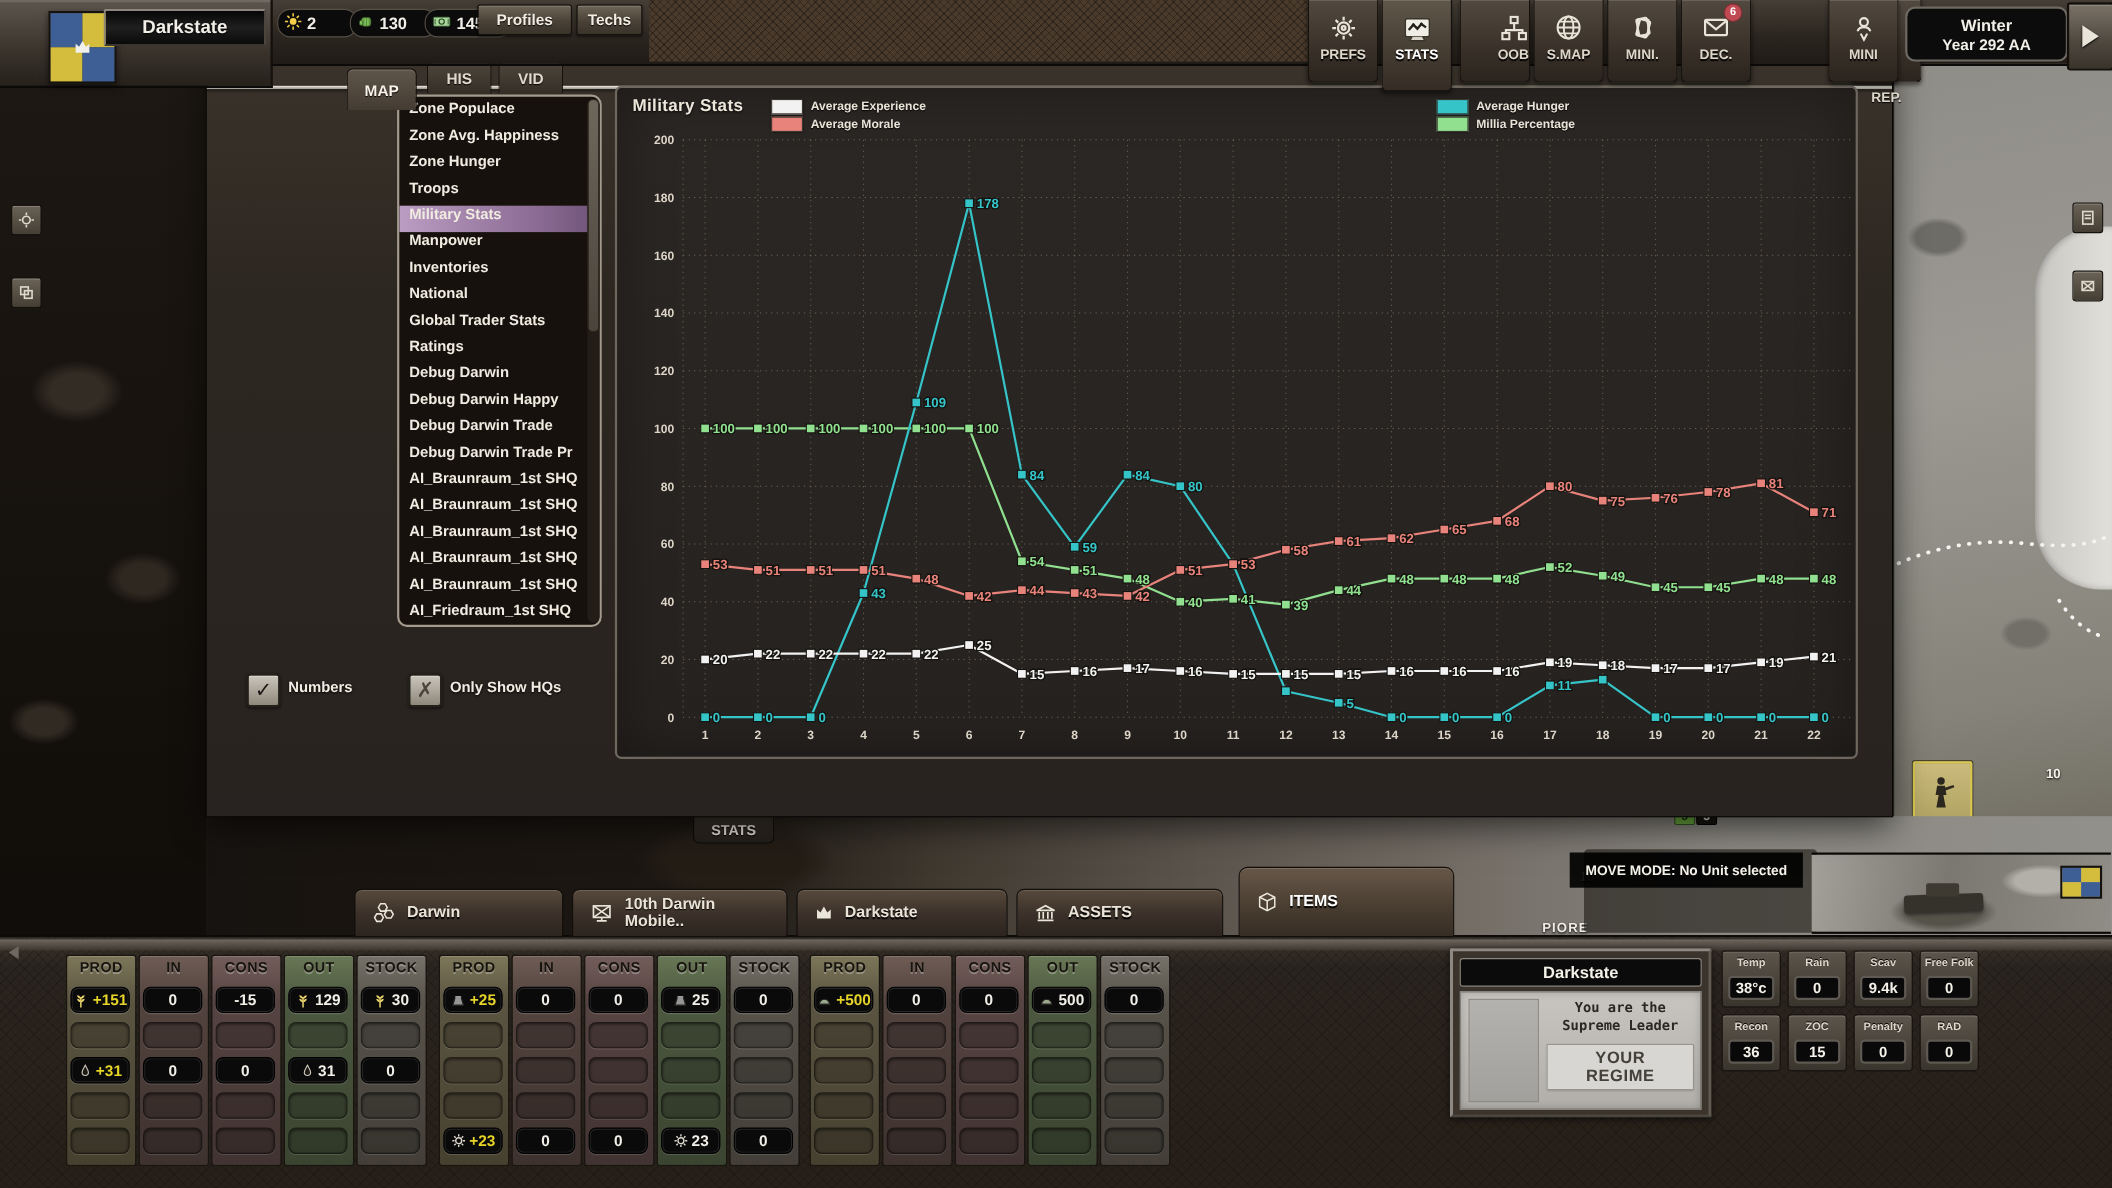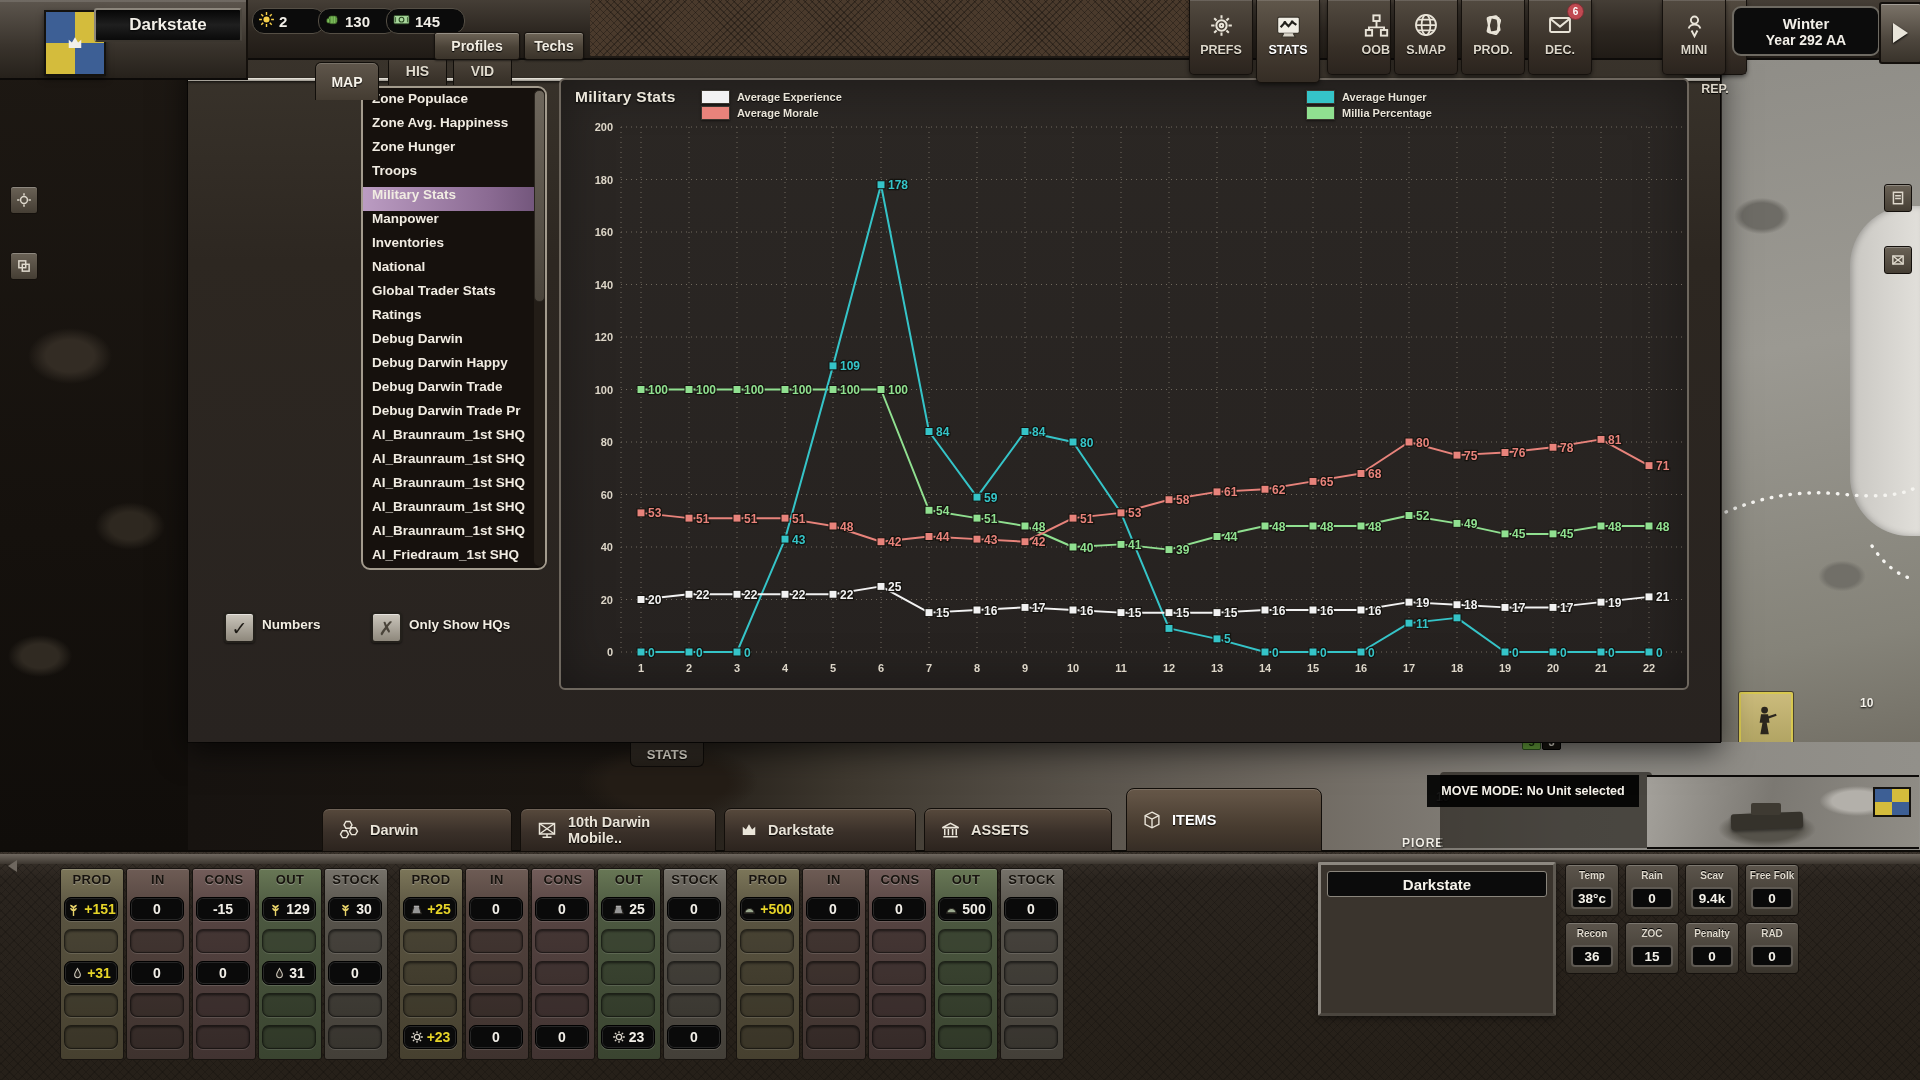--- a/index.html
+++ b/index.html
@@ -35,21 +35,21 @@
   .topbar{left:0;top:0;width:1920px;height:58px;background:linear-gradient(#453e36,#2c2620 55%,#201b16);border-bottom:2px solid #0d0b09;z-index:20;}
   .topbar .mesh{left:590px;top:0;width:600px;height:56px;background:
     repeating-linear-gradient(45deg,rgba(0,0,0,.28) 0 1px,transparent 1px 5px),
     repeating-linear-gradient(-45deg,rgba(0,0,0,.28) 0 1px,transparent 1px 5px),#4a3a2c;}
   .left-housing{left:0;top:0;width:246px;height:78px;background:linear-gradient(#5d564e,#39332c 60%,#26211b);border-bottom:2px solid #0c0a08;border-right:2px solid #14100c;box-shadow:inset 0 2px 0 rgba(255,255,255,.12);z-index:21;}
   .flag{left:44px;top:10px;width:58px;height:62px;display:grid;grid-template-columns:1fr 1fr;grid-template-rows:1fr 1fr;border:2px solid #14120e;box-shadow:0 3px 6px rgba(0,0,0,.5);z-index:22;}
   .flag .q1{background:#3d5f95;} .flag .q2{background:#d4bc3c;} .flag .q3{background:#d4bc3c;} .flag .q4{background:#3d5f95;}
   .flag svg{position:absolute;left:50%;top:50%;transform:translate(-50%,-50%);}
   .nameplate{left:94px;top:8px;width:144px;height:30px;background:linear-gradient(#060606,#1f1f1f 50%,#0a0a0a);border:2px solid;border-color:#8c867c #4a453d #3a352e #8c867c;border-radius:3px;display:flex;align-items:center;justify-content:center;color:#f2efe8;font:bold 17px "Liberation Sans",sans-serif;z-index:23;text-shadow:0 1px 2px #000;}
   .res-chip{top:8px;height:24px;background:#0b0b0b;border:1px solid #554f45;border-radius:12px;display:flex;align-items:center;gap:4px;padding:0 8px 0 5px;color:#f2efe8;font:bold 15px "Liberation Sans",sans-serif;z-index:22;}
-  .metal-btn{top:4px;height:26px;background:linear-gradient(#6e6558,#4a4237 55%,#3a332a);border:1px solid #15110d;border-radius:3px;box-shadow:inset 0 1px 0 rgba(255,255,255,.28),0 1px 2px rgba(0,0,0,.5);display:flex;align-items:center;justify-content:center;color:#f2ede2;font:bold 14px "Liberation Sans",sans-serif;z-index:22;text-shadow:0 1px 1px #000;margin-top:28px;}
+  .metal-btn{top:4px;height:26px;background:linear-gradient(#6e6558,#4a4237 55%,#3a332a);border:1px solid #15110d;border-radius:3px;box-shadow:inset 0 1px 0 rgba(255,255,255,.28),0 1px 2px rgba(0,0,0,.5);display:flex;align-items:center;justify-content:center;color:#f2ede2;font:bold 14px "Liberation Sans",sans-serif;z-index:22;text-shadow:0 1px 1px #000;}
   .icontab{top:0;width:62px;background:linear-gradient(#524a40,#372f27 65%,#2b241e);border:1px solid #15110d;border-top:none;border-radius:0 0 5px 5px;box-shadow:inset 0 1px 0 rgba(255,255,255,.14),0 2px 4px rgba(0,0,0,.5);display:flex;flex-direction:column;align-items:center;z-index:30;height:74px;}
   .icontab.active{background:linear-gradient(#60574b,#443b31 60%,#352d25);height:82px;}
   .icontab .ic{margin-top:9px;height:32px;display:flex;align-items:center;justify-content:center;}
   .icontab .lb{margin-top:2px;color:#ddd7ca;font:bold 12.5px "Liberation Sans",sans-serif;text-shadow:0 1px 1px #000;}
   .icontab.active .lb{color:#ffffff;}
   .badge{position:absolute;top:3px;right:7px;width:15px;height:15px;border-radius:50%;background:#c04a52;border:1px solid #7e2e34;color:#fff;font:bold 10px "Liberation Sans",sans-serif;display:flex;align-items:center;justify-content:center;}
   .winter-plate{left:1732px;top:6px;width:144px;height:46px;background:#0c0c0c;border:2px solid #6e6a62;border-radius:9px;display:flex;flex-direction:column;align-items:center;justify-content:center;z-index:31;color:#f2efe8;}
   .winter-plate .l1{font:bold 15px "Liberation Sans",sans-serif;}
   .winter-plate .l2{font:bold 14px "Liberation Sans",sans-serif;text-align:center;}
   .endturn{left:1879px;top:2px;width:39px;height:58px;background:linear-gradient(#7b7368,#4e473e 60%,#39332b);border:2px solid #14100c;border-radius:3px;display:flex;align-items:center;justify-content:center;z-index:31;box-shadow:inset 0 1px 0 rgba(255,255,255,.3);}
@@ -258,21 +258,21 @@
           <div class="lb">S.MAP</div>
         </div>
         <div class="abs icontab" style="left: 1461px;">
           <div class="ic">
             <svg viewBox="0 0 24 24" width="27" height="27" fill="none" stroke="#e9e4d8" stroke-width="1.6">
               <rect x="7.8" y="4.2" width="8.6" height="13.4" rx="1" transform="rotate(-12 12 11)"></rect>
               <rect x="7.8" y="4.8" width="8.6" height="13.4" rx="1" transform="rotate(3 12 11.5)"></rect>
               <rect x="8" y="5.6" width="8.6" height="13.4" rx="1" transform="rotate(15 12.4 12.3)"></rect>
             </svg>
           </div>
-          <div class="lb">PROD.</div>
+          <div class="lb">MINI.</div>
         </div>
         <div class="abs icontab" style="left: 1528px;">
           <div class="ic">
             <svg viewBox="0 0 24 24" width="28" height="28" fill="none" stroke="#e9e4d8" stroke-width="1.7">
               <rect x="3.5" y="6" width="17" height="12" rx="1"></rect>
               <path d="M4 6.8l8 6.6 8-6.6"></path>
             </svg>
           </div>
           <div class="lb">DEC.</div>
           <div class="badge">6</div>
@@ -904,20 +904,28 @@
             <div class="slot" style="top: 60px;"></div>
             <div class="slot" style="top: 92px;"></div>
             <div class="slot" style="top: 124px;"></div>
             <div class="slot" style="top: 156px;"></div>
           </div>
         </div>
       </div>
 
     <div class="regime abs" style="left:1318px;top:10px;">
       <div class="title">Darkstate</div>
+      <div class="body">
+        <div class="portrait"></div>
+        <div class="rtext">
+          <div>You are the</div>
+          <div>Supreme Leader</div>
+          <div class="btn">YOUR REGIME</div>
+        </div>
+      </div>
     </div>
     <div id="gauges">
         <div class="gauge" style="left: 1565px; top: 12px;">
           <div class="gl">Temp</div>
           <div class="gv">38°c</div>
         </div>
         <div class="gauge" style="left: 1625px; top: 12px;">
           <div class="gl">Rain</div>
           <div class="gv">0</div>
         </div>

